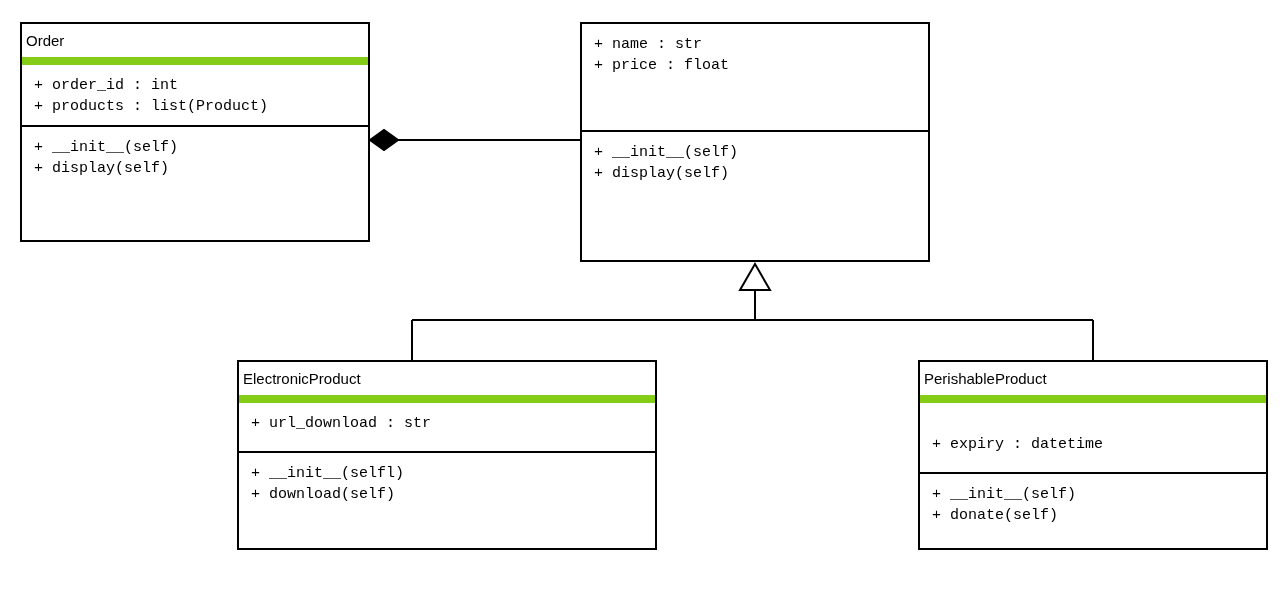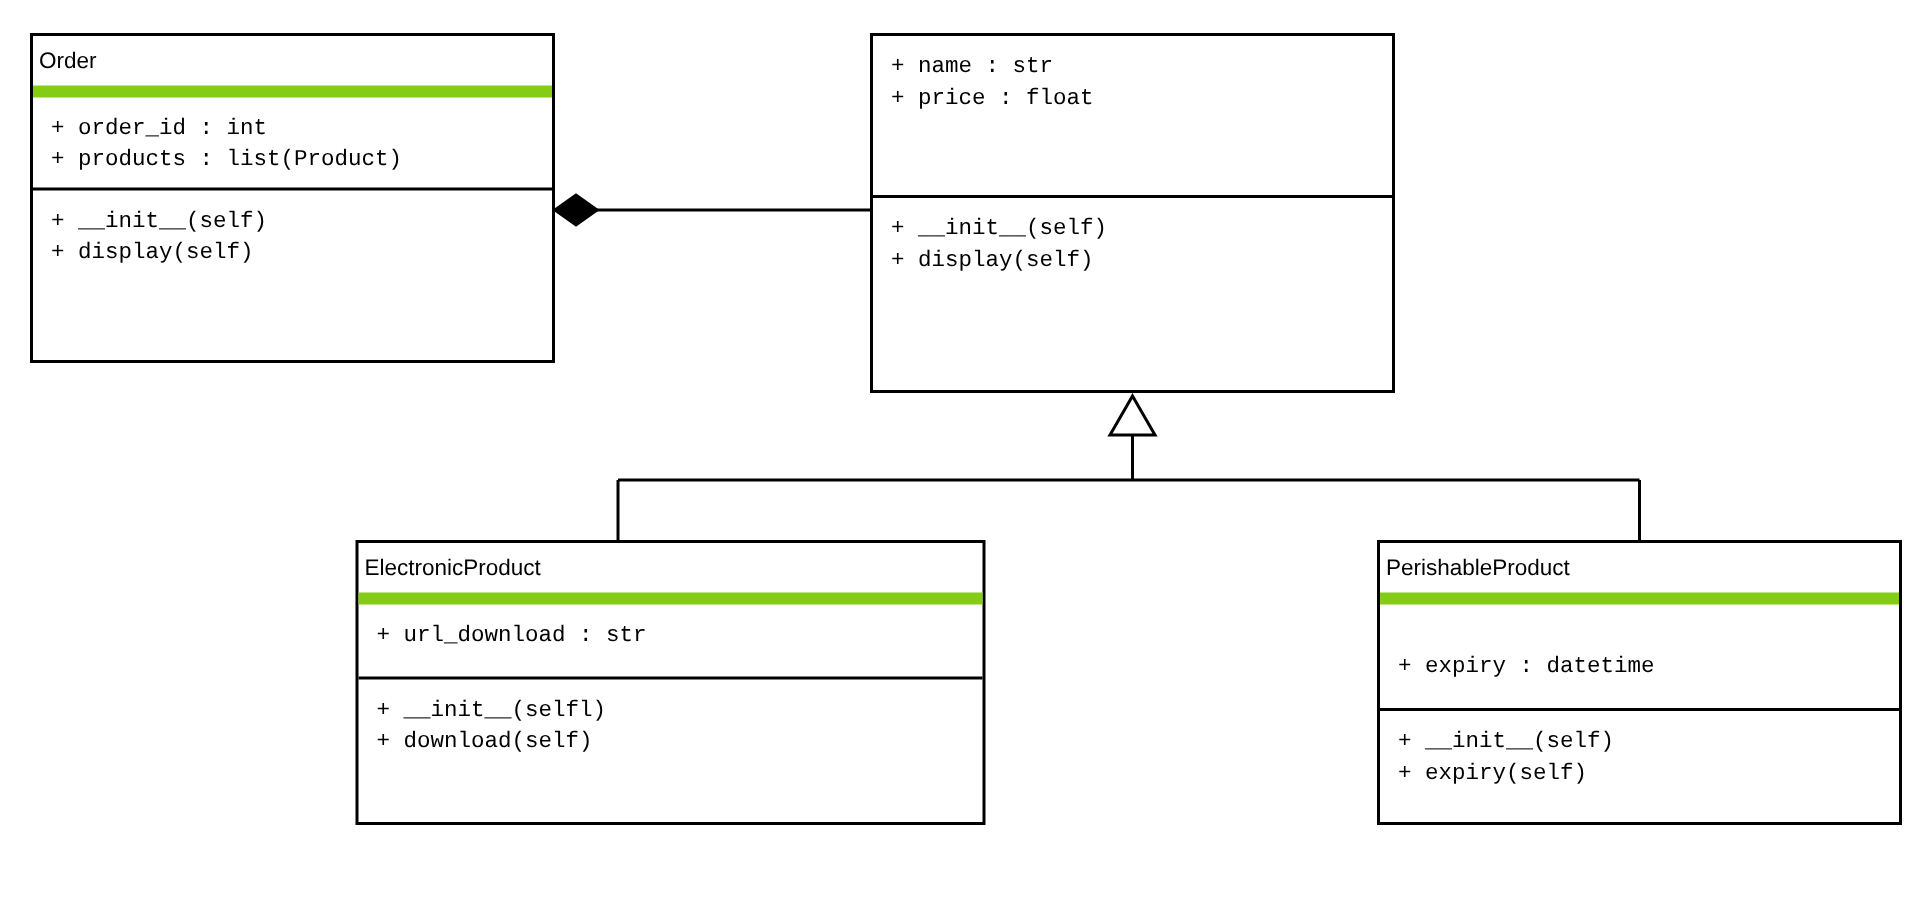--- a/index.html
+++ b/index.html
@@ -89,21 +89,21 @@
     </div>
   </div>
 
   <div class="class-box" style="left:918px; top:360px; width:350px; height:190px;">
     <div class="class-title">PerishableProduct</div>
     <div class="class-section" style="height:50px;margin-top:21px;">
       <div class="line">+ expiry : datetime</div>
     </div>
     <div class="class-section" style="flex:1;">
       <div class="line">+ __init__(self)</div>
-      <div class="line">+ expiry(self)</div>
+      <div class="line">+ donate(self)</div>
     </div>
   </div>
 
   <svg class="connection" style="left:370px; top:120px; width:210px; height:40px;">
 
     <polygon points="0,20 14,10 28,20 14,30" fill="#000" stroke="#000" stroke-width="2"></polygon>
 
     <line x1="28" y1="20" x2="210" y2="20" stroke="#000" stroke-width="2"></line>
   </svg>
 

